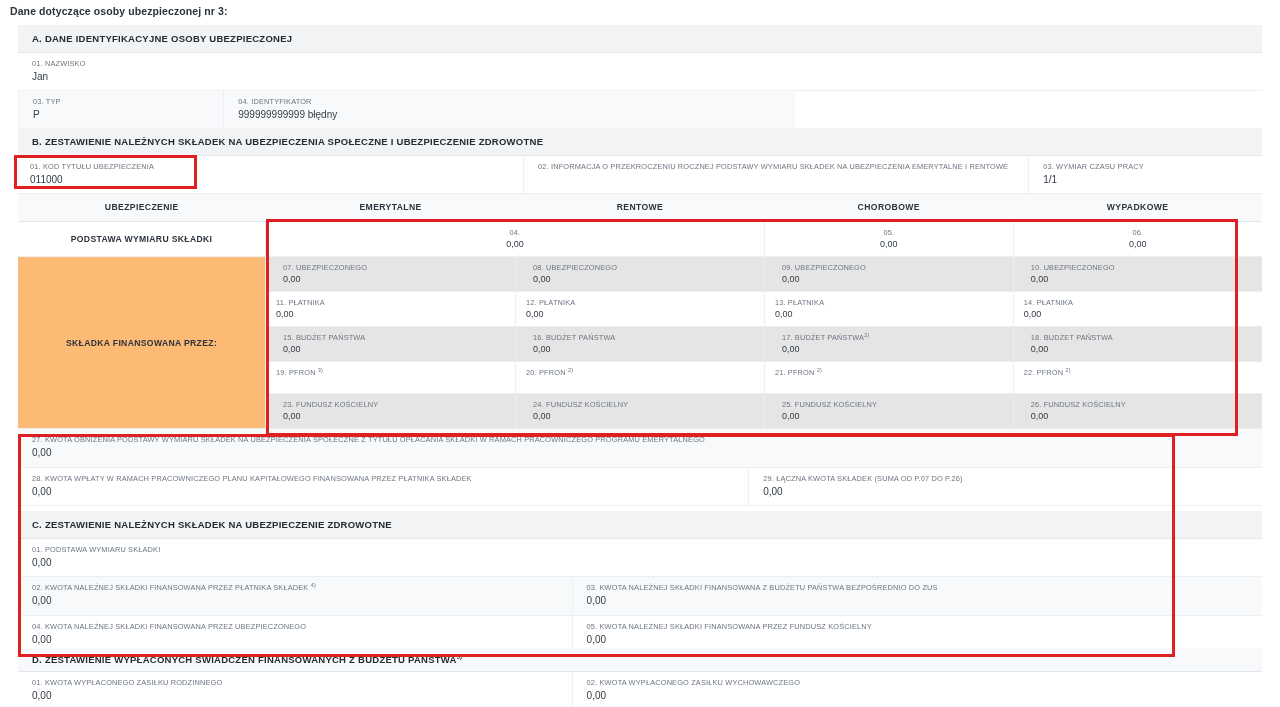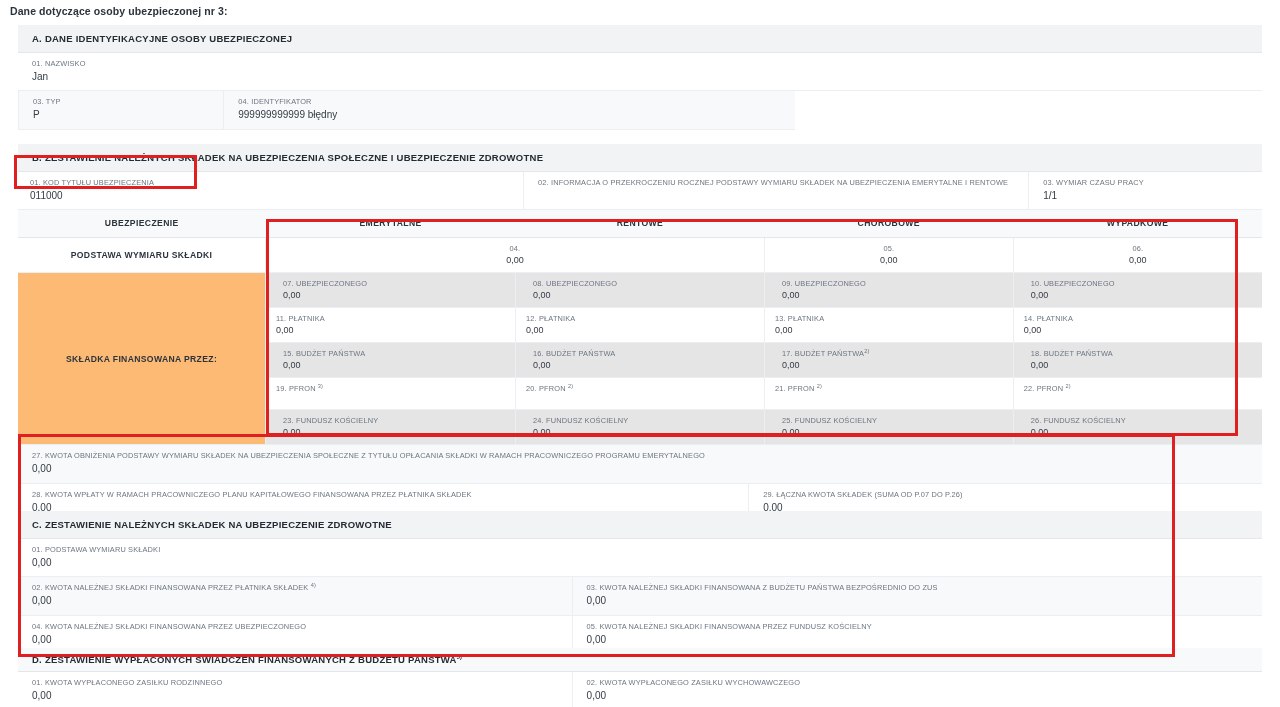--- a/index.html
+++ b/index.html
@@ -117,21 +117,21 @@
       <div class="cell fld alt vsep" style="width:46%;">
         <div class="lbl">
           <span>04.</span>
           <span>IDENTYFIKATOR</span>
         </div>
         <div class="val">999999999999  błędny</div>
       </div>
     </div>
   </div>
 
-  <div class="panel" style="top:144px;">
+  <div class="panel" style="top:128px;">
     <div class="sec-head">B. ZESTAWIENIE NALEŻNYCH SKŁADEK NA UBEZPIECZENIA SPOŁECZNE I UBEZPIECZENIE ZDROWOTNE</div>
 
     <div class="row">
       <div class="cell fld" style="width:40.6%;padding-left:12px;">
         <div class="lbl">
           <span>01.</span>
           <span>KOD TYTUŁU UBEZPIECZENIA</span>
         </div>
         <div class="val">011000</div>
       </div>

